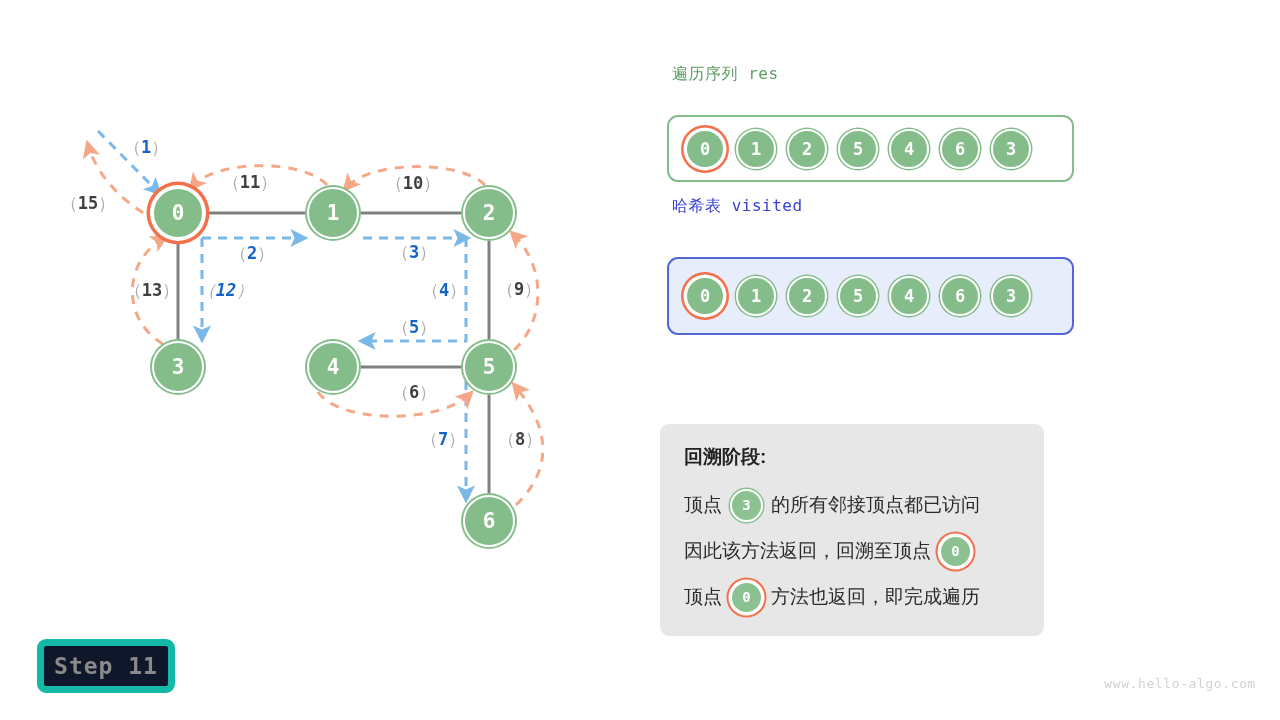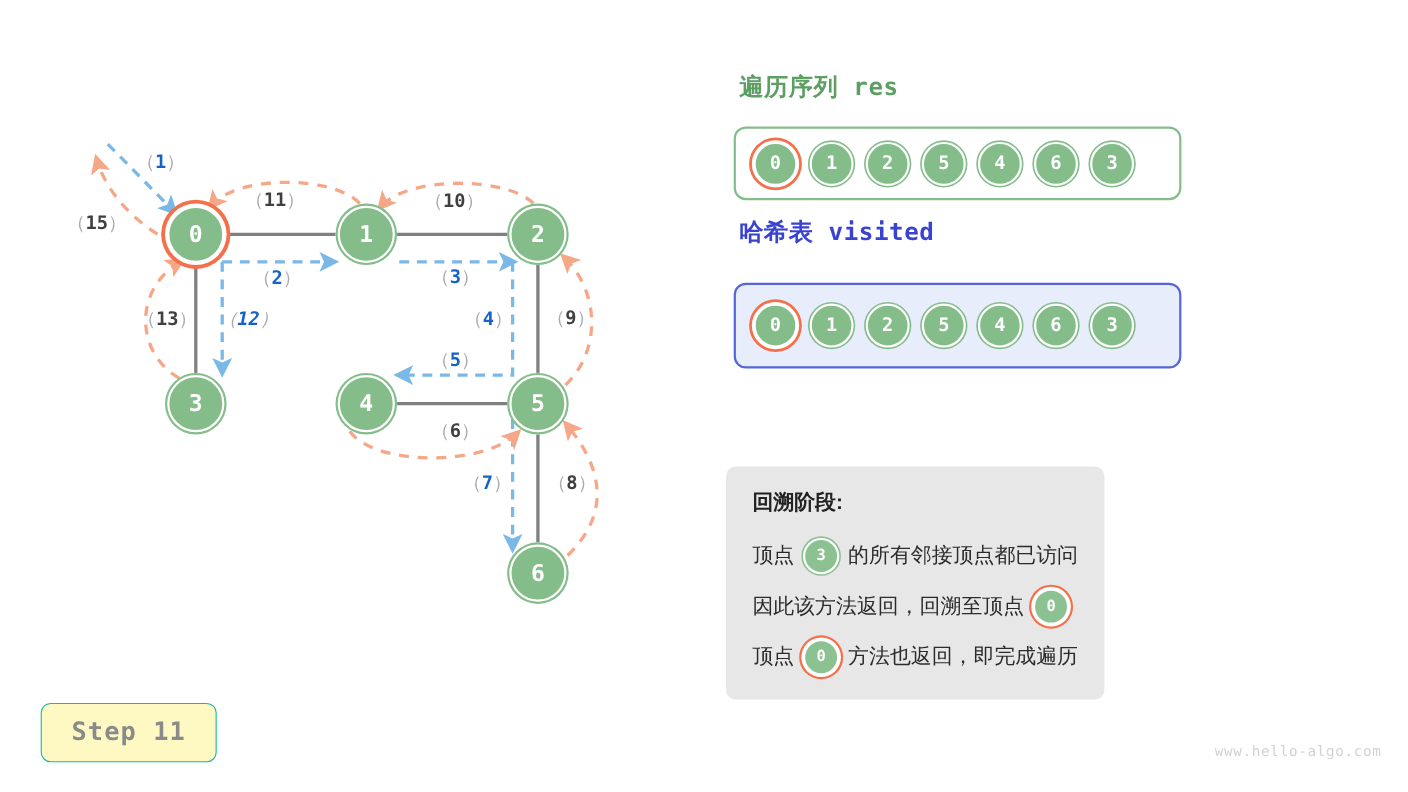--- a/index.html
+++ b/index.html
@@ -18,22 +18,22 @@
     position: absolute;
     left: 0; top: 0;
     width: 1280px;
     height: 720px;
   }
 
   
   .panel-title {
     position: absolute;
     font-family: "DejaVu Sans Mono", "Liberation Mono", monospace;
-    font-weight: bold;
-    font-size: 22px;
+    font-weight: normal;
+    font-size: 16px;
     letter-spacing: 0.5px;
     white-space: nowrap;
   }
   #res-title  { left: 672px; top: 64px;  color: #5d9e63; }
   #vis-title  { left: 672px; top: 196px; color: #3a42d0; }
 
   .array-box {
     position: absolute;
     box-sizing: border-box;
     display: flex;
@@ -74,21 +74,21 @@
     position: relative;
   }
   .chip.hl {
     box-shadow: 0 0 0 1.5px #ffffff, 0 0 0 4px #f4704a;
   }
 
   
   #info-card {
     position: absolute;
     left: 660px; top: 424px;
-    width: 344px; height: 212px;
+    width: 384px; height: 212px;
     box-sizing: border-box;
     background: #e7e7e7;
     border-radius: 9px;
     padding: 20px 24px 0 24px;
   }
   #info-card .head {
     font-size: 19px;
     font-weight: bold;
     color: #222;
     margin-bottom: 12px;
@@ -109,25 +109,25 @@
     box-shadow: 0 0 0 1.5px #8cc191;
   }
   #info-card .chip.hl {
     box-shadow: 0 0 0 1.5px #ffffff, 0 0 0 3.5px #f4704a;
   }
 
   
   #step-badge {
     position: absolute;
     left: 37px; top: 639px;
-    width: 160px; height: 54px;
-    box-sizing: border-box;
-    border: 1px solid #14b8a6;
+    width: 138px; height: 54px;
+    box-sizing: border-box;
+    border: 7px solid #14b8a6;
     border-radius: 9px;
-    background: #fef9c3;
+    background: #0f172a;
     color: #8a8a8a;
     font-family: "DejaVu Sans Mono", "Liberation Mono", monospace;
     font-size: 23px;
     font-weight: bold;
     letter-spacing: 1px;
     display: flex;
     align-items: center;
     justify-content: center;
   }
   #watermark {

